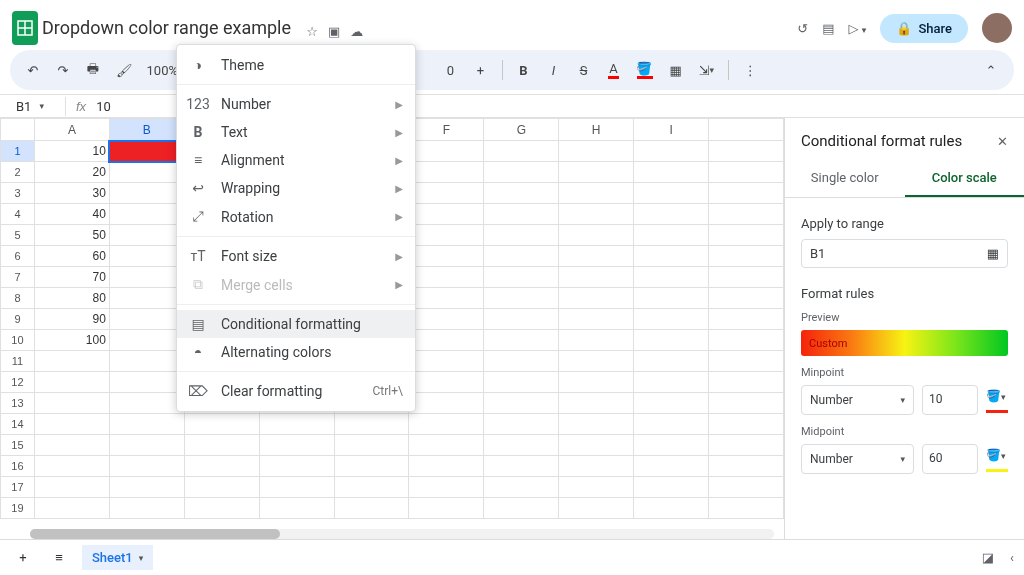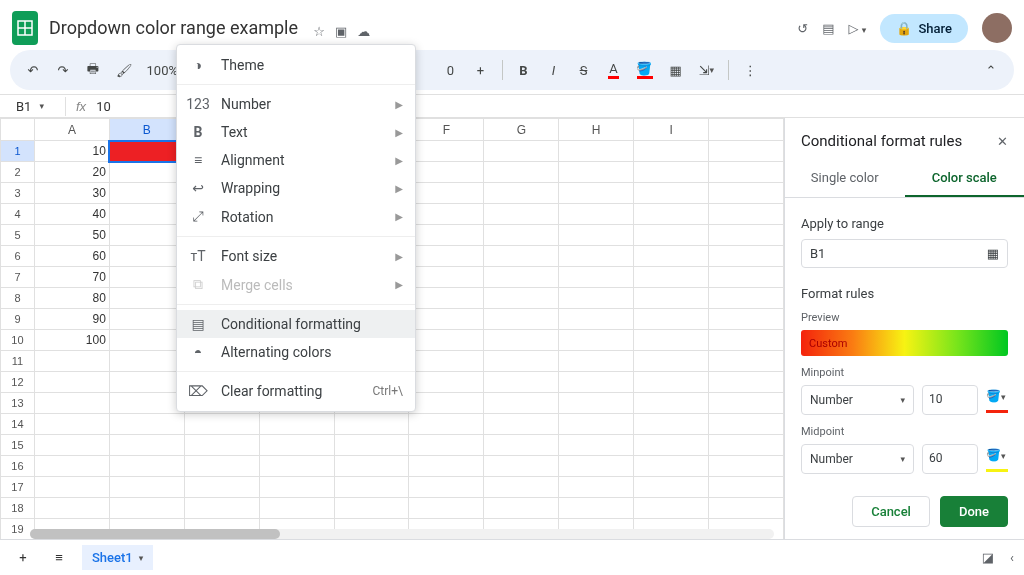--- a/index.html
+++ b/index.html
@@ -1,20 +1,20 @@
 <!DOCTYPE html>
 <html><head>
 <meta charset="utf-8">
 <style>
   * { box-sizing: border-box; }
   body { margin: 0; font-family: 'Google Sans', Roboto, Arial, sans-serif; font-size: 13px; color: #333; background: #fff; overflow: hidden; }
   .app { width: 1024px; height: 575px; position: relative; display: flex; flex-direction: column; }
 
   
-  .header { display: flex; align-items: center; padding: 6px 12px 0; gap: 7px; height: 50px; }
+  .header { display: flex; align-items: center; padding: 6px 12px 0; gap: 0; height: 50px; }
   .logo { width: 26px; height: 34px; }
   .title-area { flex: 0 0 auto; }
   .doc-title { font-size: 18px; color: #333; padding: 1px 4px; }
   .title-icons { display: inline-flex; gap: 10px; margin-left: 8px; vertical-align: middle; color:#5f6368 }
   .menubar { display: flex; gap: 2px; padding: 0; margin-top: -2px;}
   .menubar .mitem { padding: 3px 7px; font-size: 13px; color: #333; border-radius: 3px; cursor: pointer; }
   .menubar .mitem.active { background: #e8eaed; }
   .header-spacer { flex: 1; }
   .header-actions { display: flex; align-items: center; gap: 14px; color: #5f6368; }
   .share-btn { background: #c2e7ff; color: #001d35; padding: 7px 16px; border-radius: 20px; display: inline-flex; align-items: center; gap: 6px; font-weight: 500; font-size: 13px; cursor:pointer; }
@@ -400,33 +400,20 @@
               <td></td>
               <td></td>
               <td></td>
               <td></td>
               <td></td>
               <td></td>
               <td></td>
               <td></td>
             </tr>
             <tr>
-              <th class="row">18</th>
-              <td></td>
-              <td></td>
-              <td></td>
-              <td></td>
-              <td></td>
-              <td></td>
-              <td></td>
-              <td></td>
-              <td></td>
-              <td></td>
-            </tr>
-            <tr>
               <th class="row">19</th>
               <td></td>
               <td></td>
               <td></td>
               <td></td>
               <td></td>
               <td></td>
               <td></td>
               <td></td>
               <td></td>
@@ -475,24 +462,20 @@
         <div class="point-row">
           <div class="sel-box">
               <span>Number</span>
               <span class="caret">▾</span>
             </div>
           <div class="val-box">60</div>
           <span class="color-chip chip-mid">🪣<span class="caret">▾</span></span>
         </div>
 
       </div>
-      <div class="sp-foot">
-        <div class="btn">Cancel</div>
-        <div class="btn primary">Done</div>
-      </div>
     </div>
   </div>
 
   <div class="tabbar">
     <span class="tbtn">+</span>
     <span class="tbtn">≡</span>
     <span class="sheettab">
         <span>Sheet1</span> 
         <span class="caret">▾</span>
       </span>

